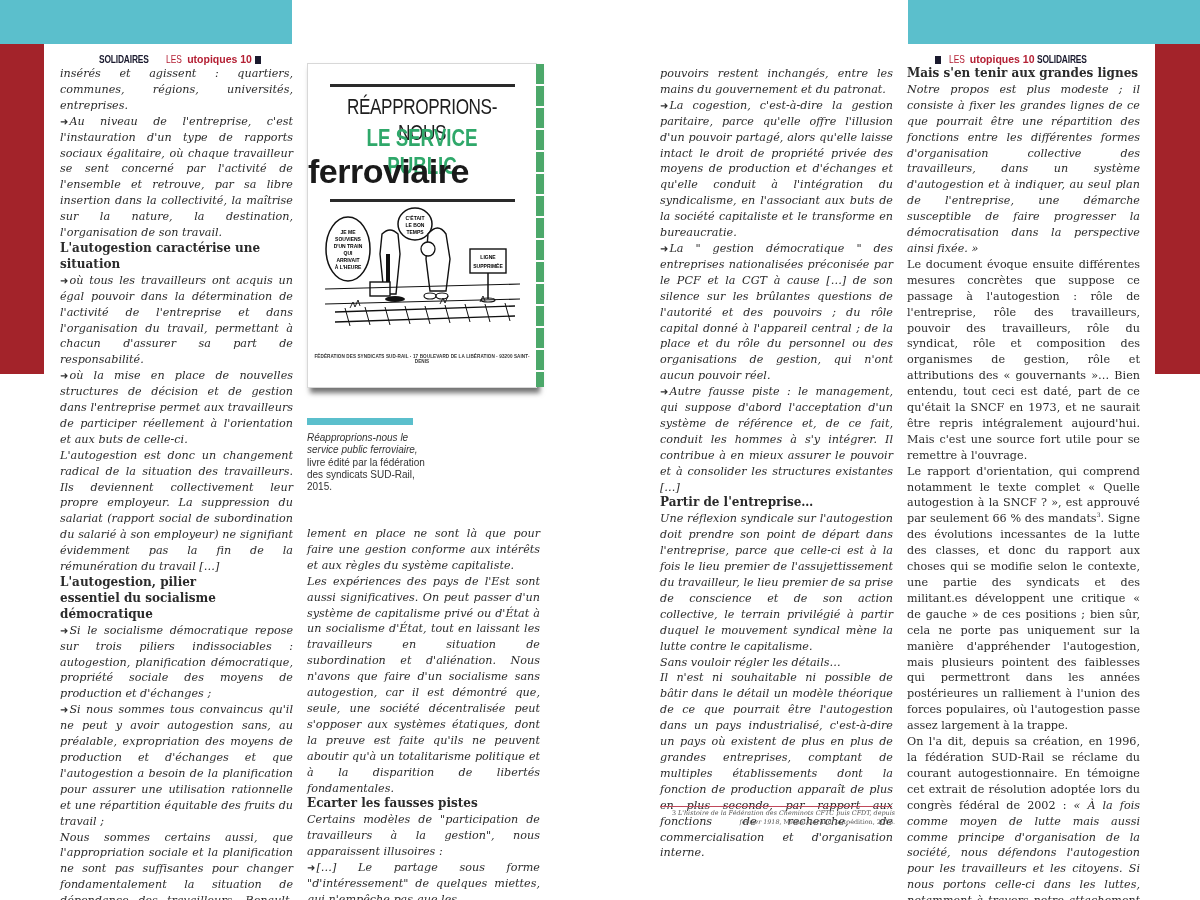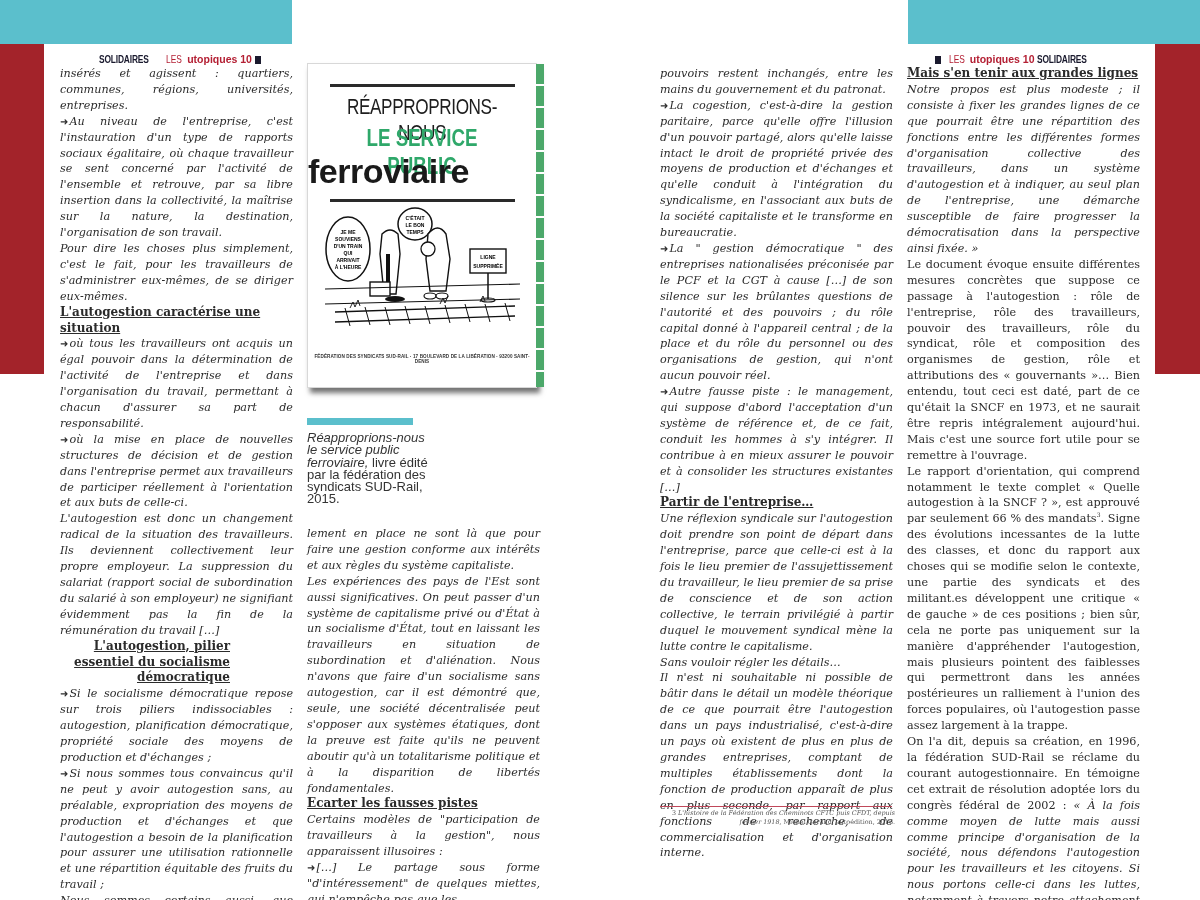--- a/index.html
+++ b/index.html
@@ -18,40 +18,40 @@
   .hdr-sq { display: inline-block; width: 6px; height: 8px; background: #1a1a2e; margin: 0 3px; vertical-align: -1px; }
   .hdr-page { color: #ffffff; font-weight: bold; font-size: 12px; }
 
   .red-bar { position: absolute; background: #a3232a; }
   .red-left { left: 0; top: 44px; width: 44px; height: 330px; }
   .red-right { left: 1155px; top: 44px; width: 45px; height: 330px; }
 
   .col { position: absolute; font-size: 11.2px; line-height: 15.9px; text-align: justify; hyphens: auto; }
   .col p { margin: 0; }
   .it { font-style: italic; }
-  .h { font-weight: bold; font-style: normal; font-size: 12px; text-align: left; text-decoration: underline; }
+  .h { font-weight: bold; font-style: normal; font-size: 12px; text-align: left; }
   .arrow { font-style: normal; font-size: 10px; margin-right: 1px; }
   .roman { font-style: normal; }
 
   .col1 { left: 60px; top: 66px; width: 233px; }
   .col2 { left: 307px; top: 526px; width: 233px; }
   .col3 { left: 660px; top: 66px; width: 233px; }
   .col4 { left: 907px; top: 66px; width: 233px; }
 
   .book { position: absolute; left: 307px; top: 63px; width: 230px; height: 325px; background: #ffffff; box-shadow: 3px 5px 5px rgba(0,0,0,0.55); border: 1px solid #d8d8d8; }
   .book-spine { position: absolute; right: -8px; top: 0; width: 8px; height: 100%; background: repeating-linear-gradient(to bottom, #4ca86a 0px, #4ca86a 20px, #ffffff 20px, #ffffff 22px); }
   .book-rule { position: absolute; left: 22px; width: 185px; height: 3px; background: #2a2a2a; }
   .book-line1 { position: absolute; left: 0; width: 100%; text-align: center; font-family: "Liberation Sans", sans-serif; font-size: 22px; font-weight: normal; color: #1e1e1e; letter-spacing: -0.5px; transform: scaleX(0.78); }
   .book-line2 { position: absolute; left: 0; width: 100%; text-align: center; font-family: "Liberation Sans", sans-serif; font-size: 24px; font-weight: bold; color: #2fa86a; transform: scaleX(0.78); }
   .book-line3 { position: absolute; left: 0; width: 100%; text-align: left; font-family: "Liberation Sans", sans-serif; font-size: 34px; font-weight: bold; color: #1a1a1a; letter-spacing: -0.5px; }
   .book-cartoon { position: absolute; left: 12px; top: 140px; width: 205px; height: 130px; }
   .book-footer { position: absolute; left: 0; width: 100%; top: 290px; text-align: center; font-family: "Liberation Sans", sans-serif; font-size: 4.6px; font-weight: bold; color: #333; letter-spacing: 0.1px; }
 
   .caption-bar { position: absolute; left: 307px; top: 418px; width: 106px; height: 7px; background: #5bbfcc; }
-  .caption { position: absolute; left: 307px; top: 432px; width: 130px; font-family: "Liberation Sans", sans-serif; font-size: 13px; line-height: 12.3px; color: #333; }
+  .caption { position: absolute; left: 307px; top: 432px; width: 130px; font-family: "Liberation Sans", sans-serif; font-size: 10px; line-height: 12.3px; color: #333; }
 
   .footnote-rule { position: absolute; left: 660px; top: 806px; width: 232px; height: 1px; background: #c0485a; }
   .footnote { position: absolute; left: 660px; top: 809px; width: 235px; font-size: 6.4px; line-height: 8.5px; color: #555; font-style: italic; text-align: right; }
   .footnote .roman { font-style: normal; }
   sup { font-size: 6px; vertical-align: super; line-height: 0; }
 </style>
 </head>
 <body>
 
 <div class="header-band header-left">
@@ -69,26 +69,25 @@
     <span class="hdr-sol">SOLIDAIRES</span>
   </div>
 </div>
 
 <div class="red-bar red-left"></div>
 <div class="red-bar red-right"></div>
 
 <div class="col col1">
   <p class="it">insérés et agissent : quartiers, communes, régions, universités, entreprises.</p>
   <p class="it"><span class="arrow">➜</span><span>Au niveau de l'entreprise, c'est l'instauration d'un type de rapports sociaux égalitaire, où chaque travailleur se sent concerné par l'activité de l'ensemble et retrouve, par sa libre insertion dans la collectivité, la maîtrise sur la nature, la destination, l'organisation de son travail.</span></p>
-  <p class="it">Pour dire les choses plus simplement, c'est le fait, pour les travailleurs de s'administrer eux-mêmes, de se diriger eux-mêmes.</p>
   <p class="h">L'autogestion caractérise une situation</p>
   <p class="it"><span class="arrow">➜</span><span>où tous les travailleurs ont acquis un égal pouvoir dans la détermination de l'activité de l'entreprise et dans l'organisation du travail, permettant à chacun d'assurer sa part de responsabilité.</span></p>
   <p class="it"><span class="arrow">➜</span><span>où la mise en place de nouvelles structures de décision et de gestion dans l'entreprise permet aux travailleurs de participer réellement à l'orientation et aux buts de celle-ci.</span></p>
   <p class="it">L'autogestion est donc un changement radical de la situation des travailleurs. Ils deviennent collectivement leur propre employeur. La suppression du salariat (rapport social de subordination du salarié à son employeur) ne signifiant évidemment pas la fin de la rémunération du travail […]</p>
-  <p class="h" style="width:170px;text-align:right;">L'autogestion, pilier essentiel du socialisme démocratique</p>
+  <p class="h" style="width:170px;">L'autogestion, pilier essentiel du socialisme démocratique</p>
   <p class="it"><span class="arrow">➜</span><span>Si le socialisme démocratique repose sur trois piliers indissociables : autogestion, planification démocratique, propriété sociale des moyens de production et d'échanges ;</span></p>
   <p class="it"><span class="arrow">➜</span><span>Si nous sommes tous convaincus qu'il ne peut y avoir autogestion sans, au préalable, expropriation des moyens de production et d'échanges et que l'autogestion a besoin de la planification pour assurer une utilisation rationnelle et une répartition équitable des fruits du travail ;</span></p>
   <p class="it">Nous sommes certains aussi, que l'appropriation sociale et la planification ne sont pas suffisantes pour changer fondamentalement la situation de dépendance des travailleurs. Renault, EDF, SNCF, … autant d'exemples qui le prouvent. La règle de la rentabilité a succédé à la loi du profit, mais est-ce cela, l'idée qu'on se fait du rôle des nationalisations ? Les dirigeants actuel-</p>
 </div>
 
 <div class="book">
   <div class="book-spine"></div>
   <div class="book-rule" style="top:20px;"></div>
   <div class="book-line1" style="top:30px;">RÉAPPROPRIONS-NOUS</div>
   <div class="book-line2" style="top:60px;">LE SERVICE PUBLIC</div>

